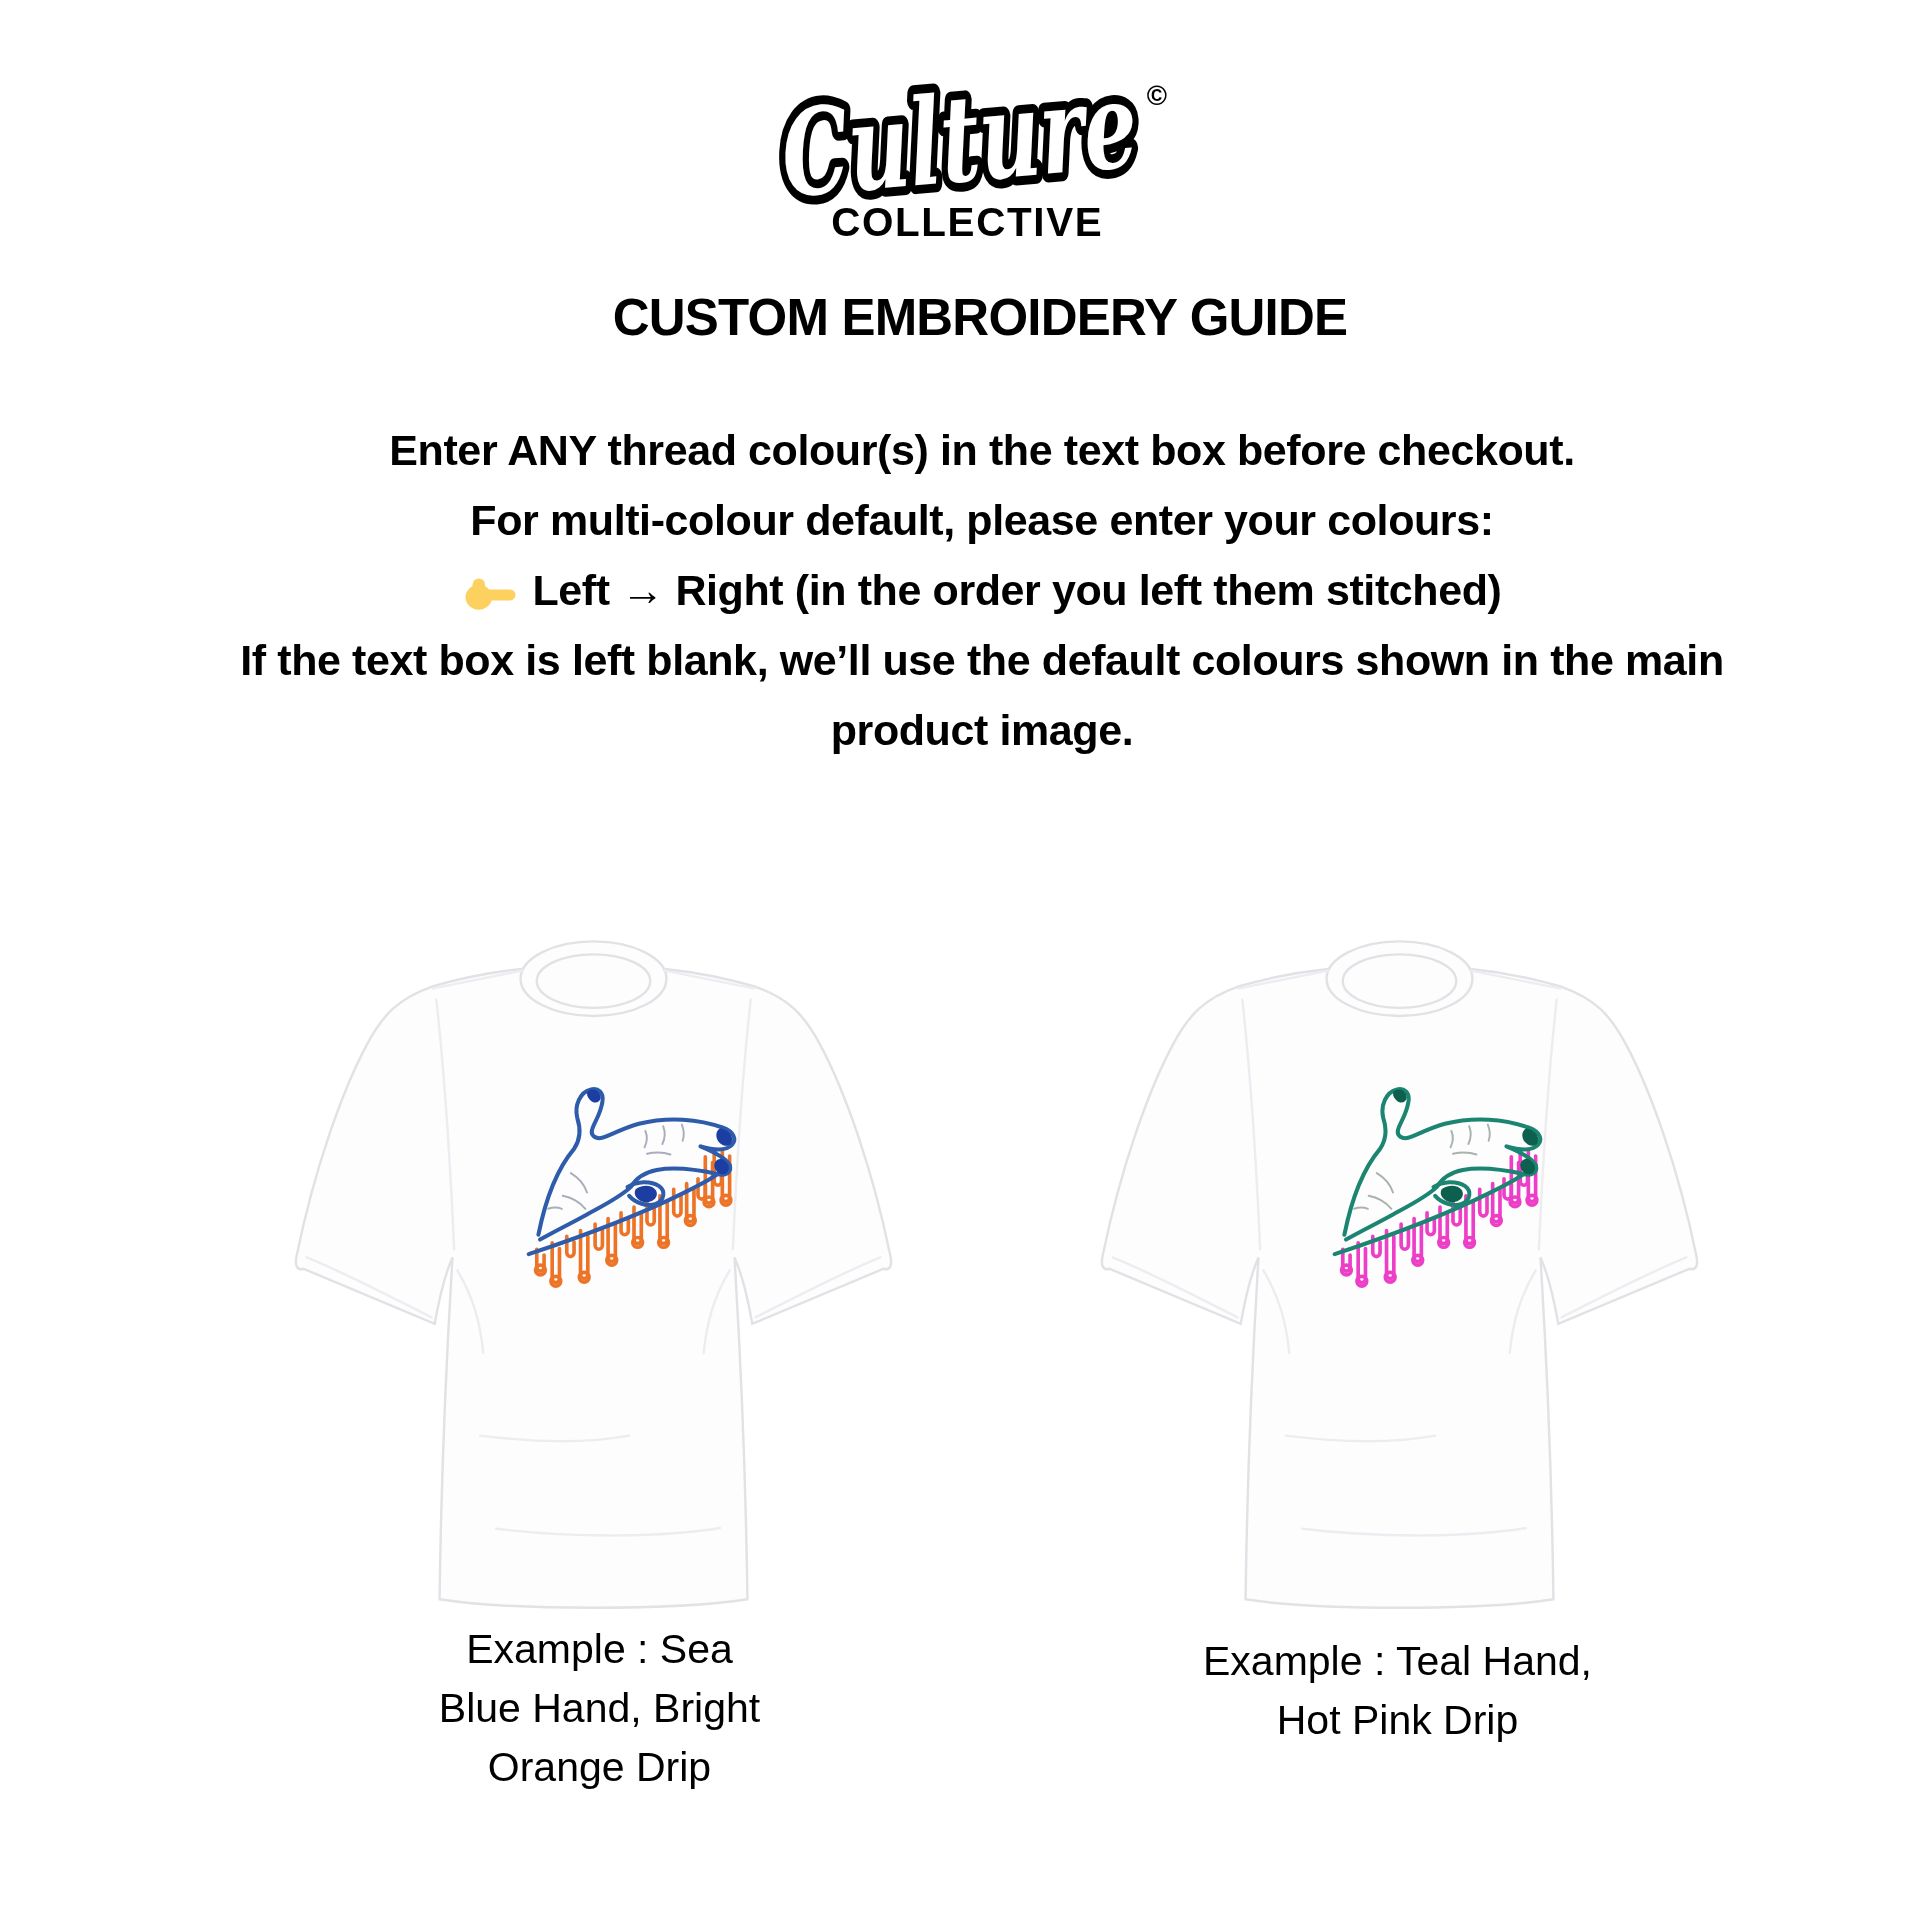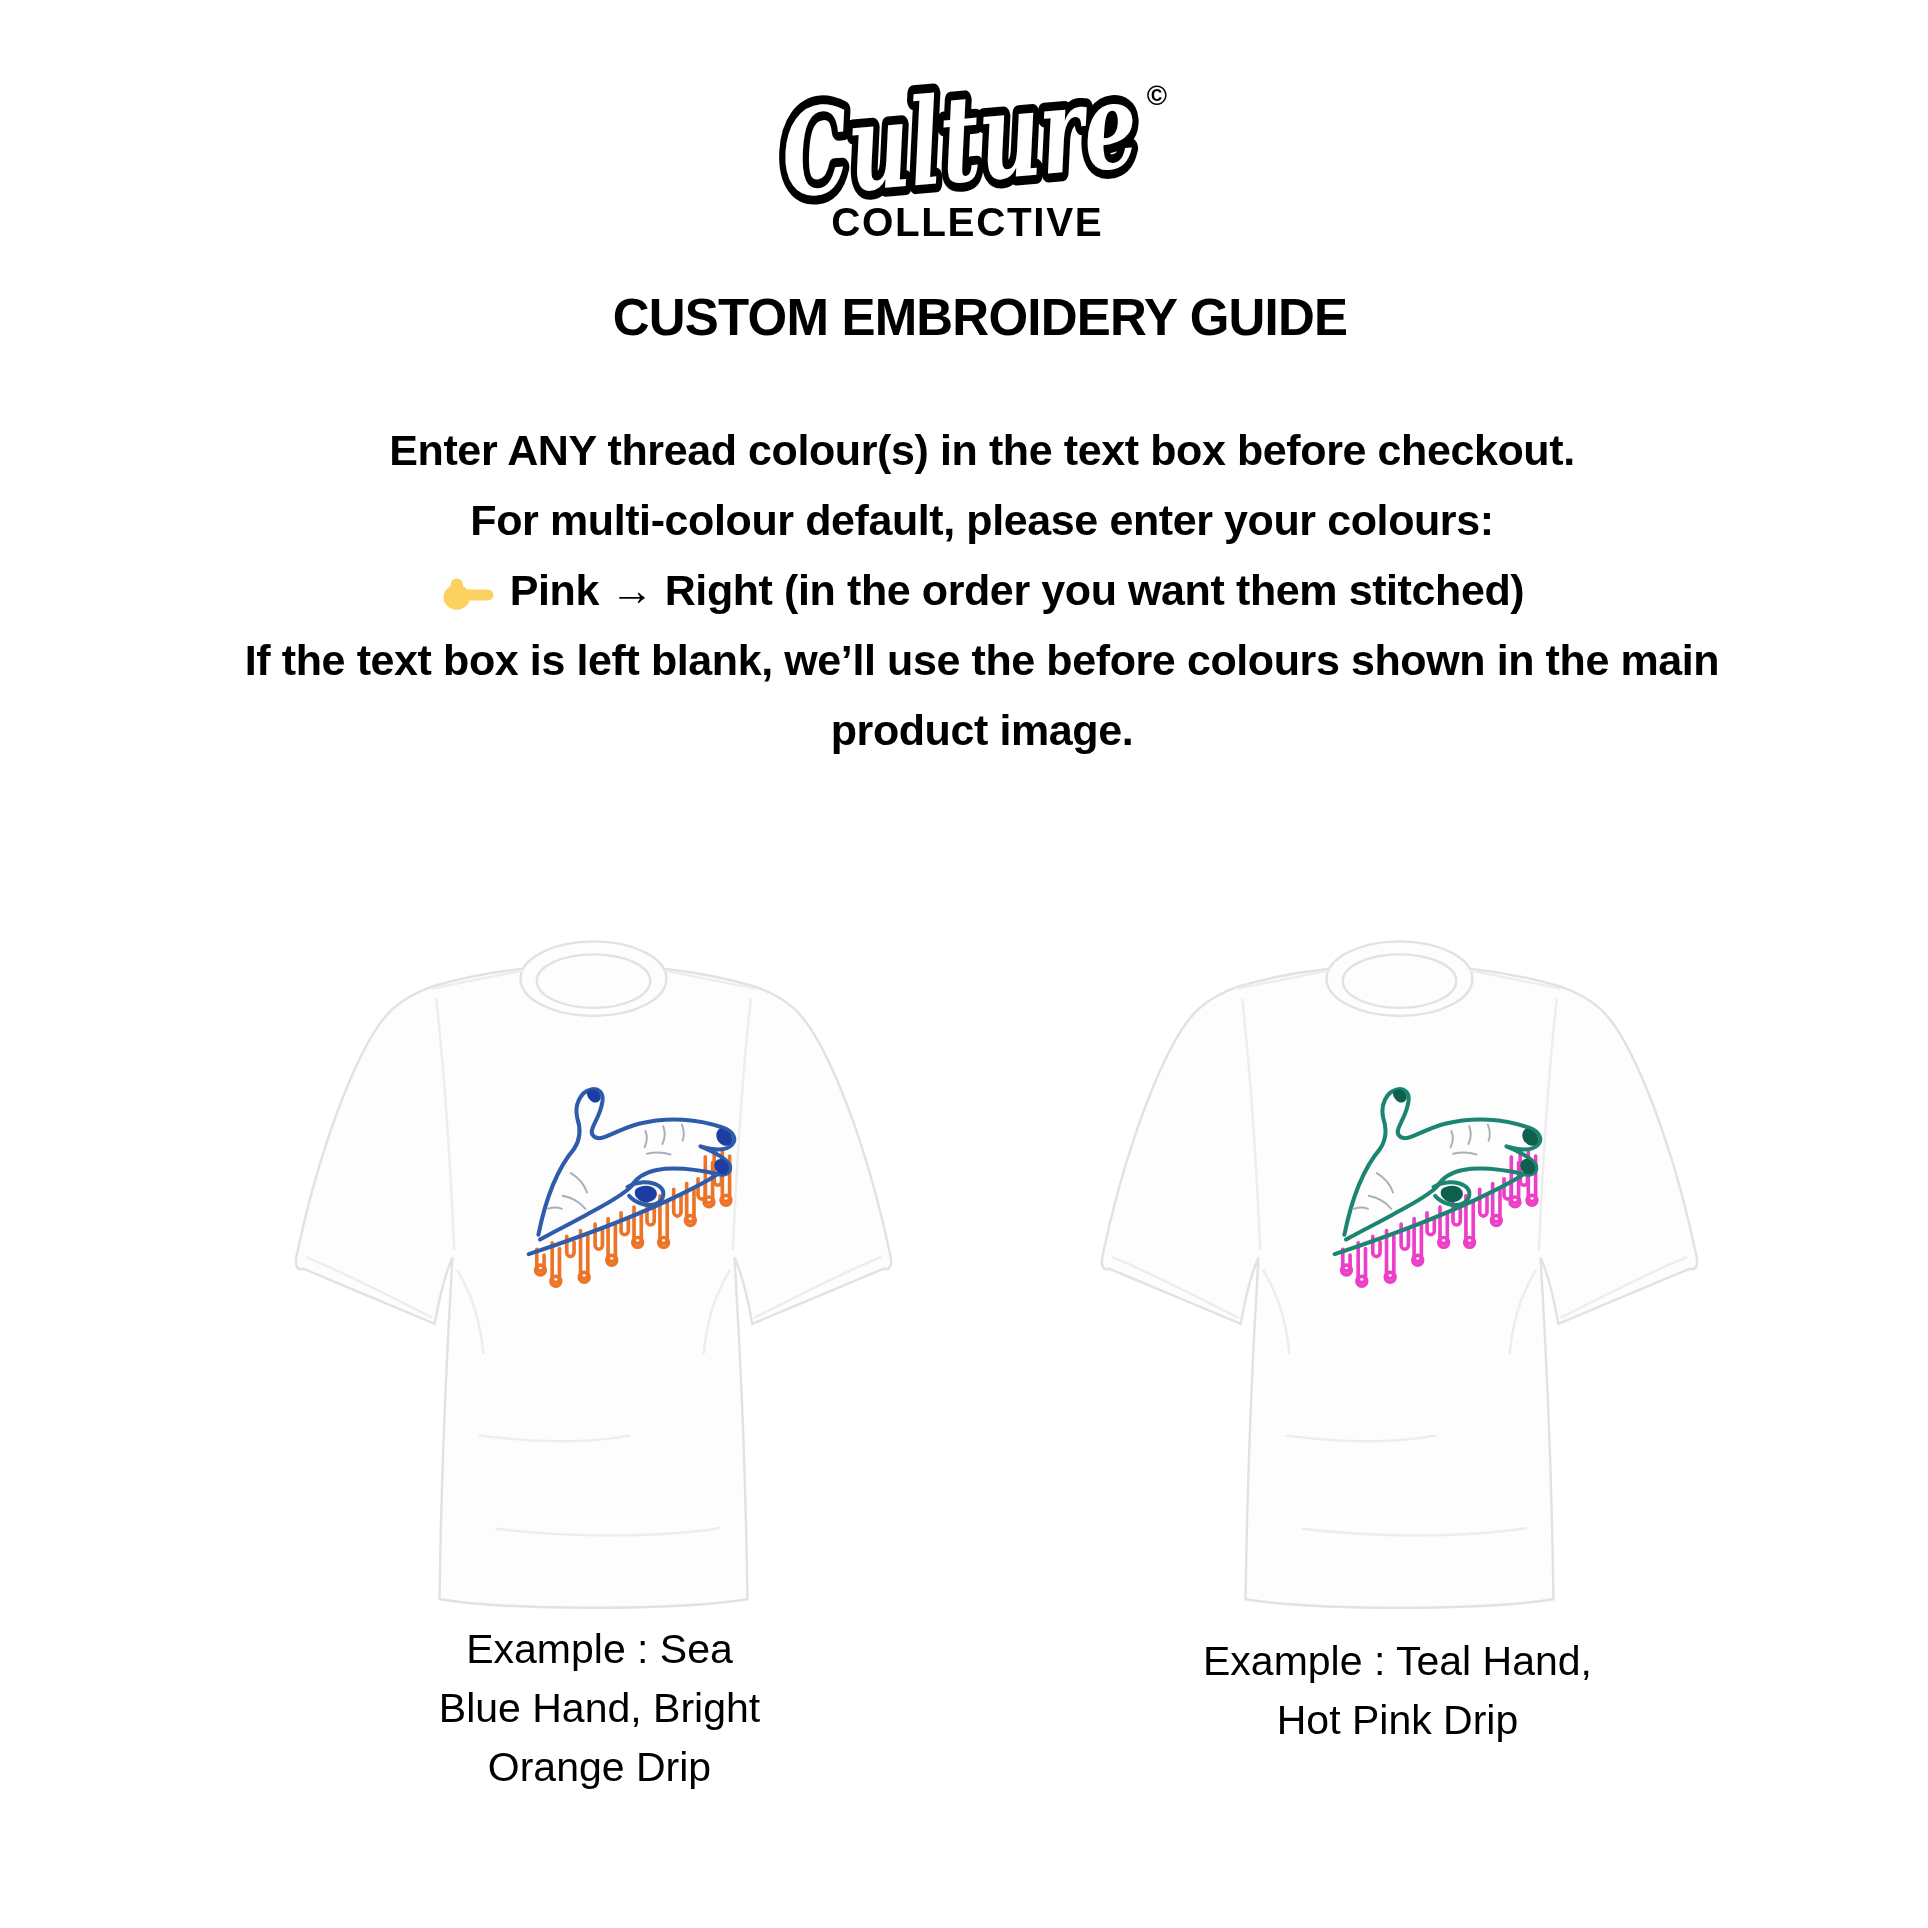--- a/index.html
+++ b/index.html
@@ -161,23 +161,23 @@
   <div class="intro">
     <div class="line">Enter ANY thread colour(s) in the text box before checkout.</div>
     <div class="line">For multi-colour default, please enter your colours:</div>
     <div class="line">
       <svg class="emoji point" width="57" height="50" viewBox="0 0 72 64">
         <g fill="#fdd15f">
           <ellipse cx="21" cy="40" rx="17" ry="16"></ellipse>
           <rect x="13" y="16" width="16" height="23" rx="8"></rect>
           <rect x="20" y="30" width="48" height="14" rx="7"></rect>
         </g>
-      </svg><span>Pink → Right (in the order you want them stitched)</span>
+      </svg><span>Left → Right (in the order you left them stitched)</span>
     </div>
-    <div class="line">If the text box is left blank, we’ll use the before colours shown in the main</div>
+    <div class="line">If the text box is left blank, we’ll use the default colours shown in the main</div>
     <div class="line">product image.</div>
   </div>
 
   <svg class="tshirt left" viewBox="0 0 880 880">
     <use href="#tee-main" stroke="#e2e2e6"></use>
     <use href="#tee-creases" stroke="#ededf1"></use>
     <g transform="translate(356,210)">
       <use href="#hand-drips" stroke="#ed7427"></use>
       <use href="#hand-outline" stroke="#2e5cab"></use>
       <use href="#hand-creases" stroke="#a8aeba"></use>

